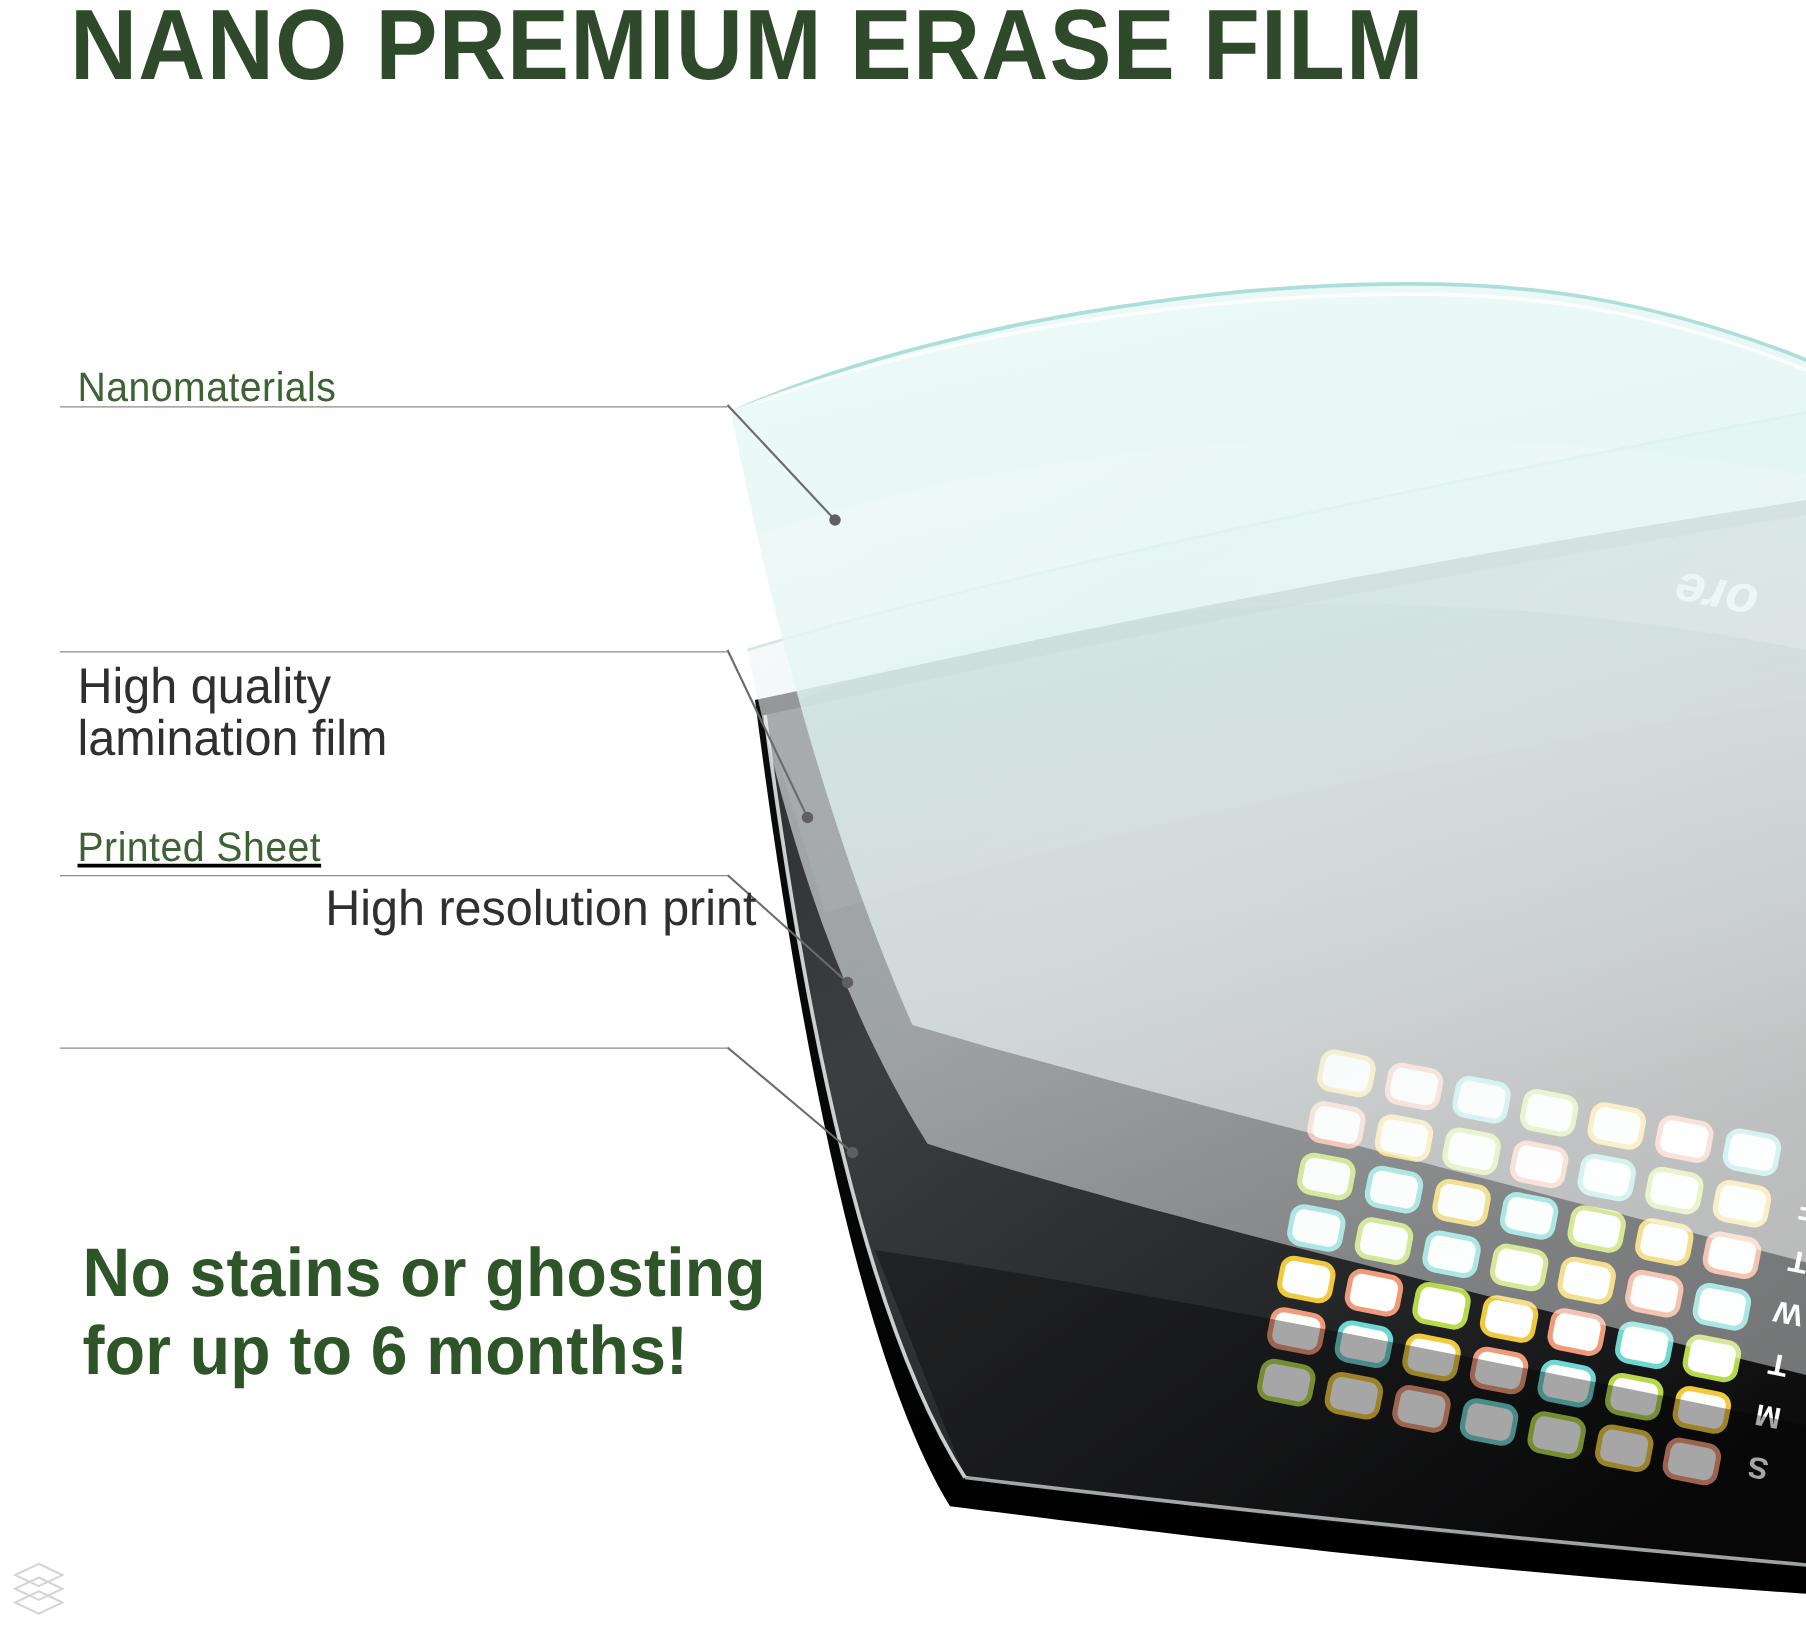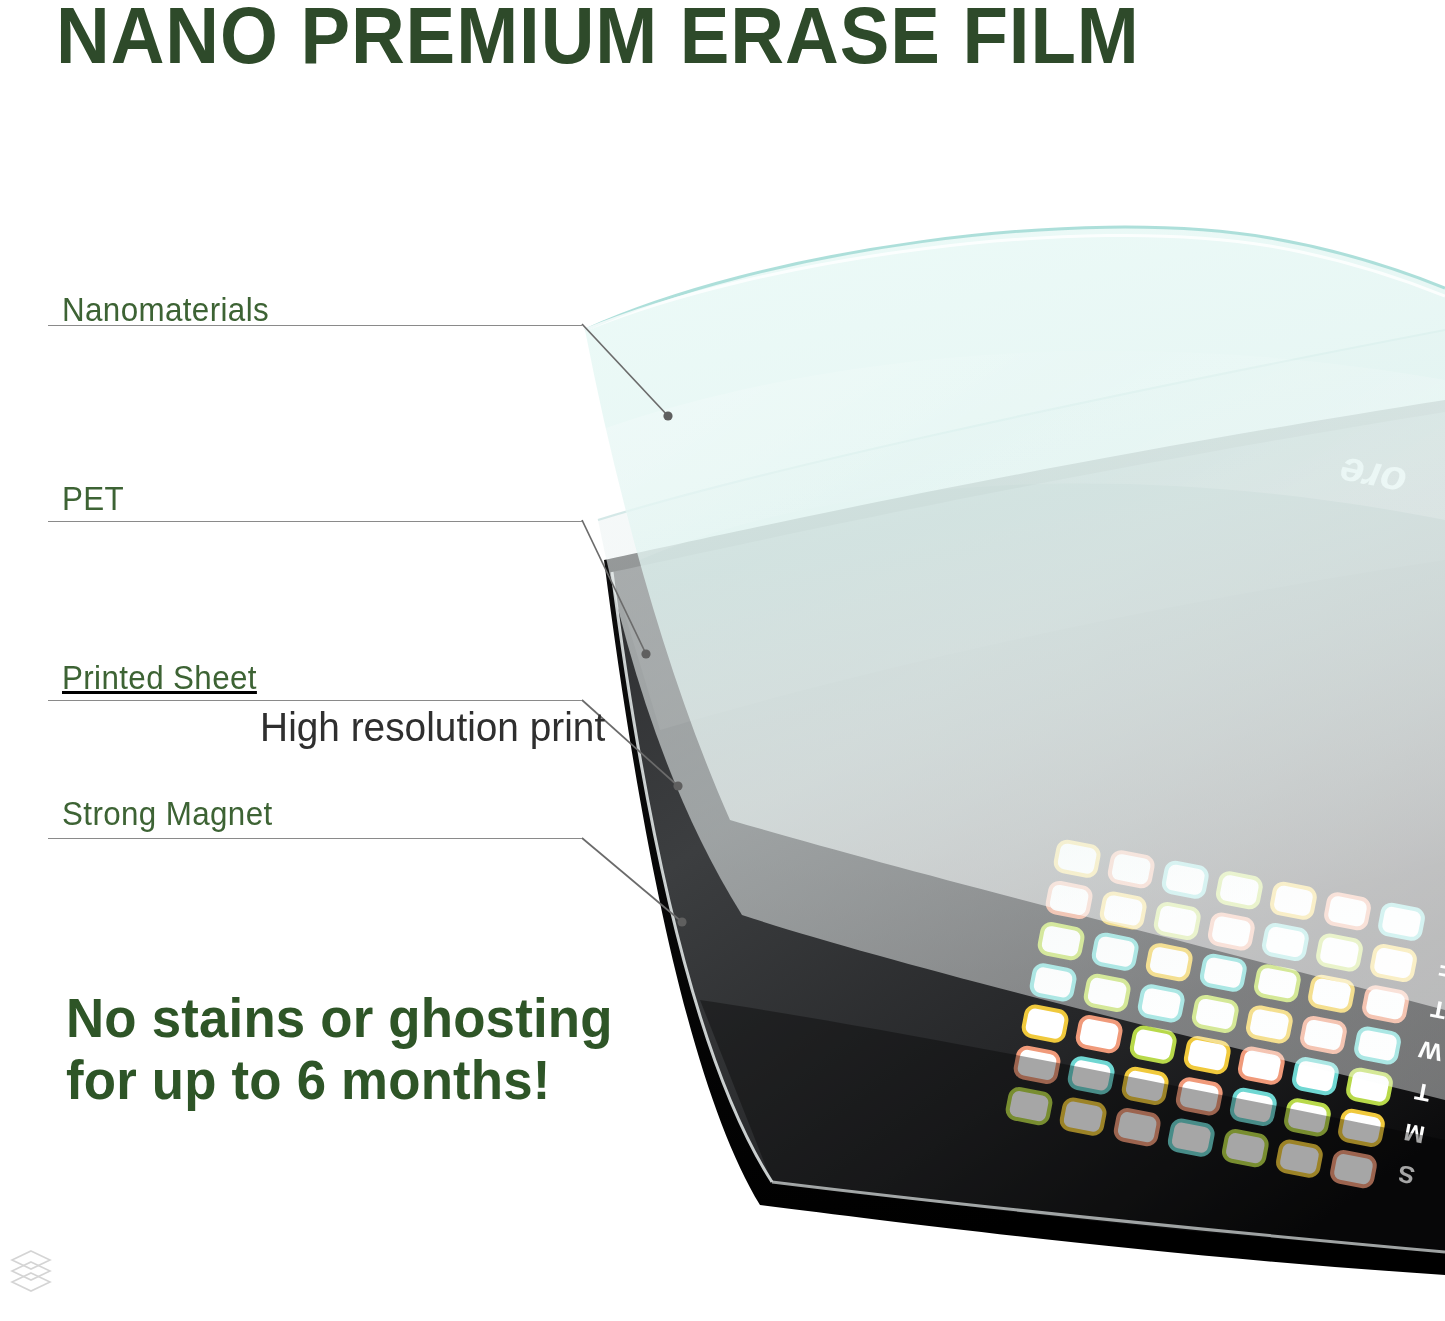--- a/index.html
+++ b/index.html
@@ -379,36 +379,34 @@
     </g>
   </svg>
 
   <div id="title">NANO PREMIUM ERASE FILM</div>
 
   <div class="callout" style="left:62px; top:293px; width:520px;">
     <div class="callout-title">Nanomaterials</div>
   </div>
   <div class="callout-rule" style="left:48px; top:325px; width:534px;"></div>
 
-  <div class="callout" style="left:62px; top:482px; width:520px;">
-    <div class="callout-title">PET</div>
+  <div class="callout-rule" style="left:48px; top:521px; width:534px;"></div>
+  <div class="callout" style="left:62px; top:528px; width:560px;">
+    <div class="callout-desc">High quality
+lamination film</div>
   </div>
-  <div class="callout-rule" style="left:48px; top:521px; width:534px;"></div>
 
   <div class="callout" style="left:62px; top:661px; width:520px;text-decoration:underline;">
     <div class="callout-title">Printed Sheet</div>
   </div>
   <div class="callout-rule" style="left:48px; top:700px; width:534px;"></div>
   <div class="callout" style="left:62px; top:706px; width:560px;text-align:right;">
     <div class="callout-desc">High resolution print</div>
   </div>
 
-  <div class="callout" style="left:62px; top:797px; width:520px;">
-    <div class="callout-title">Strong Magnet</div>
-  </div>
   <div class="callout-rule" style="left:48px; top:838px; width:534px;"></div>
 
   <div id="claim">No stains or ghosting
 for up to 6 months!</div>
 
   <svg id="watermark" viewBox="0 0 46 50" aria-hidden="true">
     <g fill="none" stroke="#9a9a9a" stroke-width="1.6">
       <path d="M 23,3 L 42,12 L 23,21 L 4,12 Z"></path>
       <path d="M 23,14 L 42,23 L 23,32 L 4,23 Z"></path>
       <path d="M 23,25 L 42,34 L 23,43 L 4,34 Z"></path>

